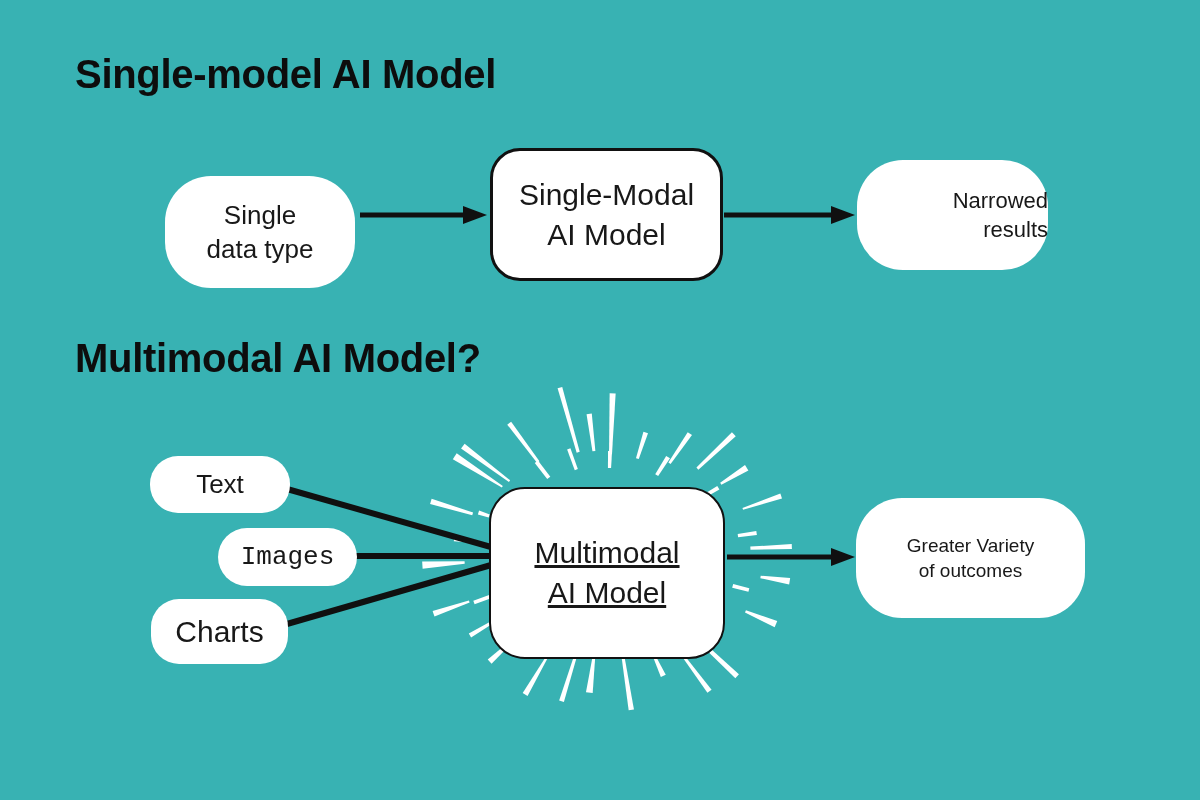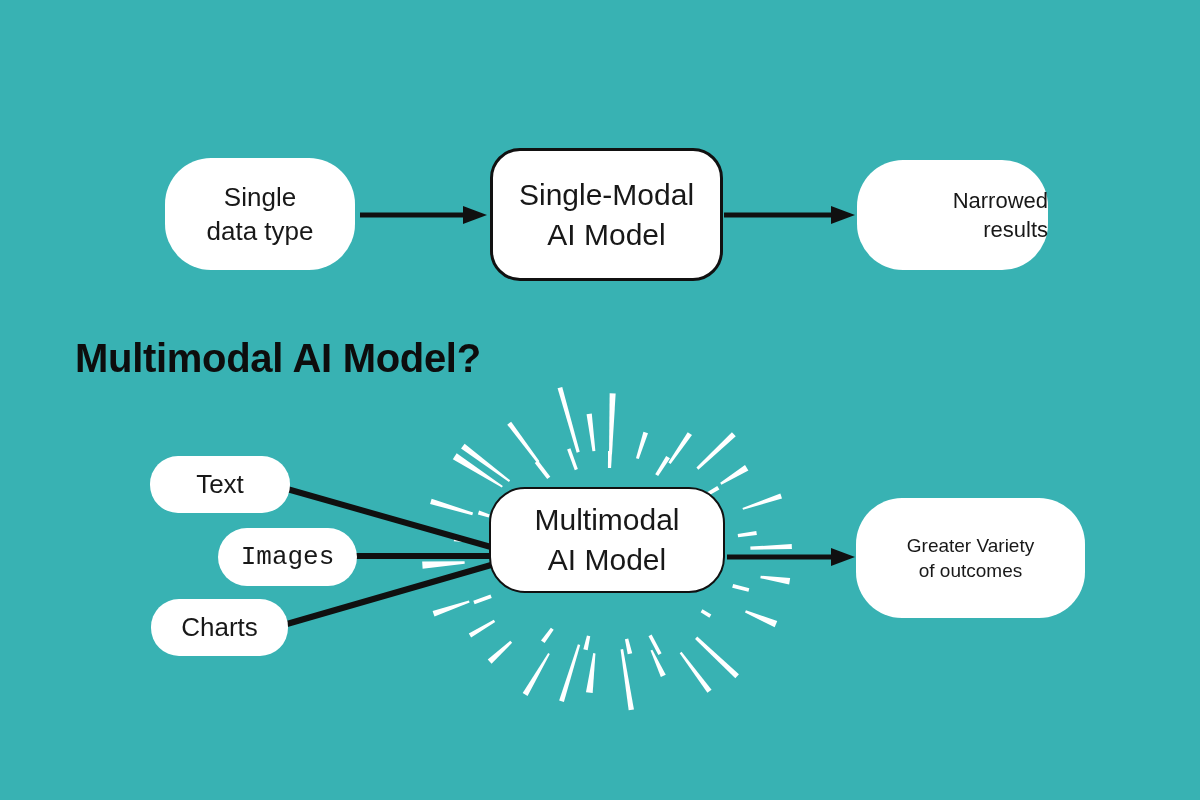--- a/index.html
+++ b/index.html
@@ -27,27 +27,27 @@
     color:#181818;
     display:flex;
     flex-direction:column;
     align-items:center;
     justify-content:center;
     text-align:center;
     line-height:1.32;
     z-index:2;
   }
   .box span{display:block;}
-  #box-single-data{left:165px;top:158px;width:190px;height:112px;border-radius:46px;font-size:26px;}
+  #box-single-data{left:165px;top:176px;width:190px;height:112px;border-radius:46px;font-size:26px;}
   #box-single-modal{left:490px;top:148px;width:233px;height:133px;border-radius:30px;border:3px solid #111;font-size:30px;box-sizing:border-box;}
   #box-narrowed{left:857px;top:160px;width:191px;height:110px;border-radius:46px;font-size:22px;align-items:flex-end;}
   #box-text{left:150px;top:456px;width:140px;height:57px;border-radius:28px;font-size:26px;}
   #box-images{left:218px;top:528px;width:139px;height:58px;border-radius:29px;font-size:26px;font-family:Liberation Mono, monospace;}
-  #box-charts{left:151px;top:599px;width:137px;height:57px;border-radius:28px;font-size:26px;}
-  #box-multimodal{left:489px;top:487px;width:236px;height:106px;border-radius:36px;border:2.5px solid #111;font-size:30px;box-sizing:border-box;}
+  #box-charts{left:151px;top:599px;width:137px;height:65px;border-radius:28px;font-size:30px;}
+  #box-multimodal{left:489px;top:487px;width:236px;height:172px;border-radius:36px;border:2.5px solid #111;font-size:30px;box-sizing:border-box;text-decoration:underline;}
   #box-greater{left:856px;top:498px;width:229px;height:120px;border-radius:46px;font-size:19px;}
   #connector-layer{
     position:absolute;left:0;top:0;width:1200px;height:800px;z-index:1;
   }
 </style>
 </head>
 <body>
 
 <div id="canvas">
 
@@ -104,20 +104,21 @@
 
     <line x1="280" y1="487" x2="505" y2="551" stroke="#101010" stroke-width="6" stroke-linecap="round"></line>
     <line x1="350" y1="556" x2="505" y2="556" stroke="#101010" stroke-width="6" stroke-linecap="round"></line>
     <line x1="280" y1="626" x2="505" y2="561" stroke="#101010" stroke-width="6" stroke-linecap="round"></line>
 
     <line x1="360" y1="215" x2="464" y2="215" stroke="#101010" stroke-width="5" marker-end="url(#ah)"></line>
     <line x1="724" y1="215" x2="832" y2="215" stroke="#101010" stroke-width="5" marker-end="url(#ah)"></line>
     <line x1="727" y1="557" x2="832" y2="557" stroke="#101010" stroke-width="5" marker-end="url(#ah)"></line>
   </svg>
 
+  <div class="section-title" id="title-single">Single-model AI Model</div>
 
   <div class="box" id="box-single-data">
     <span>Single</span>
     <span>data type</span>
   </div>
 
   <div class="box" id="box-single-modal">
     <span>Single-Modal</span>
     <span>AI Model</span>
   </div>

